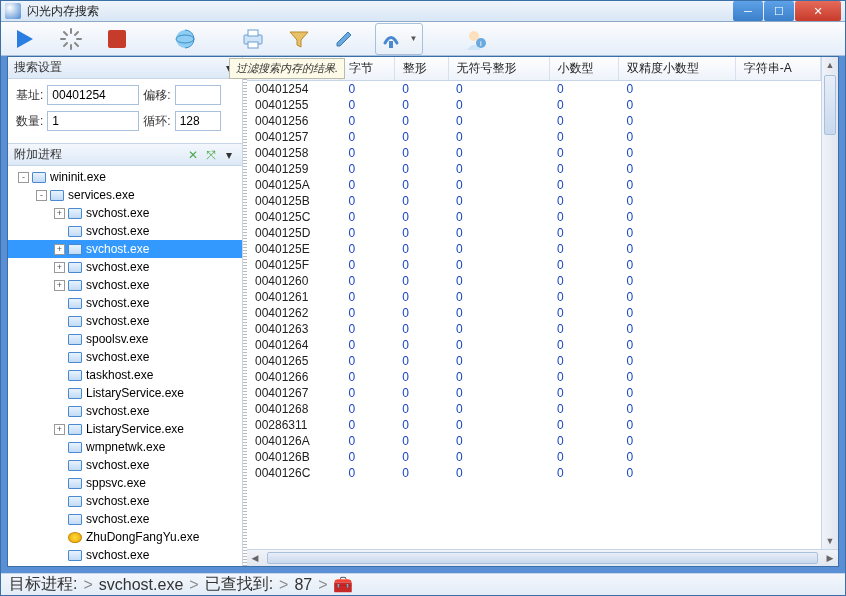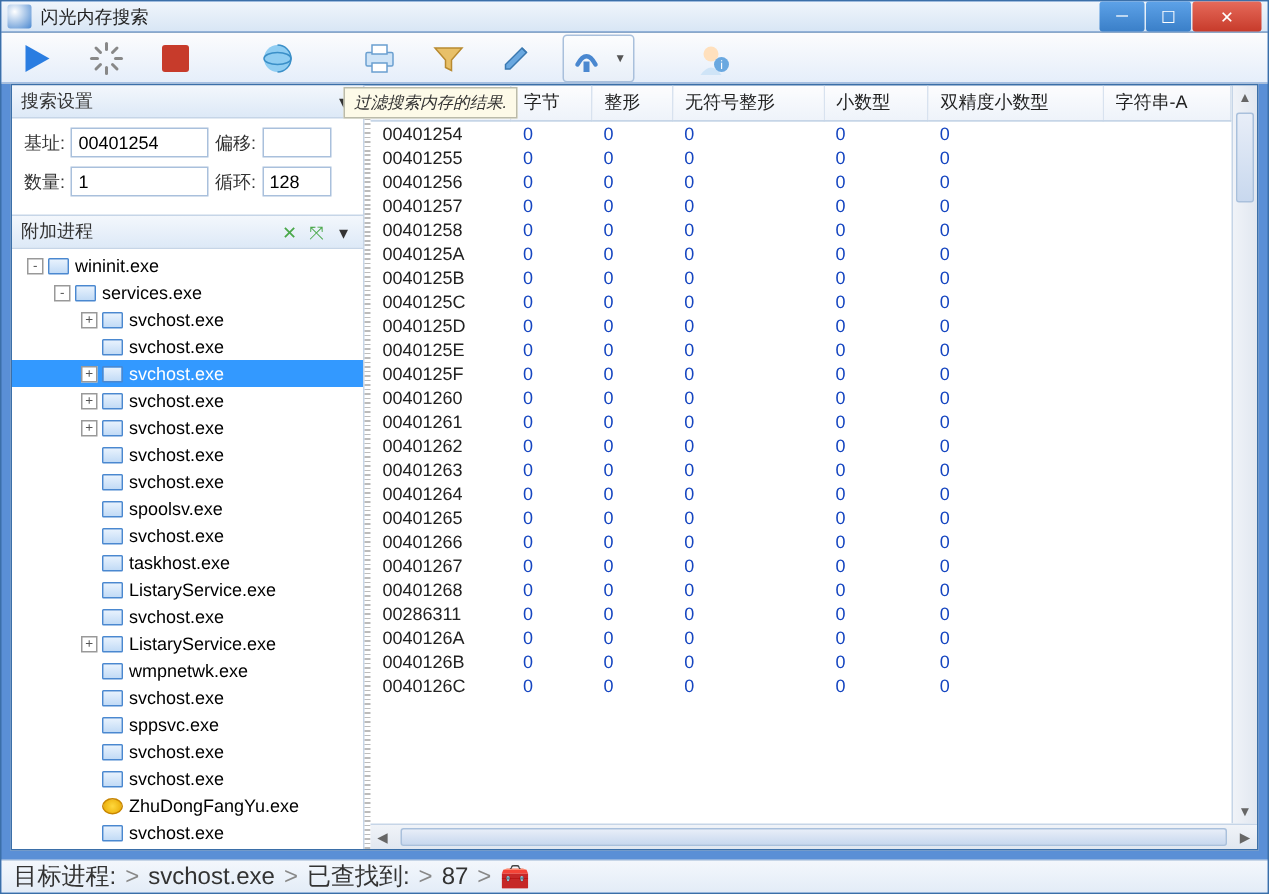--- a/index.html
+++ b/index.html
@@ -372,20 +372,29 @@
                 <tr>
                   <td>00401258</td>
                   <td class="num">0</td>
                   <td class="num">0</td>
                   <td class="num">0</td>
                   <td class="num">0</td>
                   <td class="num">0</td>
                   <td></td>
                 </tr>
                 <tr>
+                  <td>00401259</td>
+                  <td class="num">0</td>
+                  <td class="num">0</td>
+                  <td class="num">0</td>
+                  <td class="num">0</td>
+                  <td class="num">0</td>
+                  <td></td>
+                </tr>
+                <tr>
                   <td>0040125A</td>
                   <td class="num">0</td>
                   <td class="num">0</td>
                   <td class="num">0</td>
                   <td class="num">0</td>
                   <td class="num">0</td>
                   <td></td>
                 </tr>
                 <tr>
                   <td>0040125B</td>

